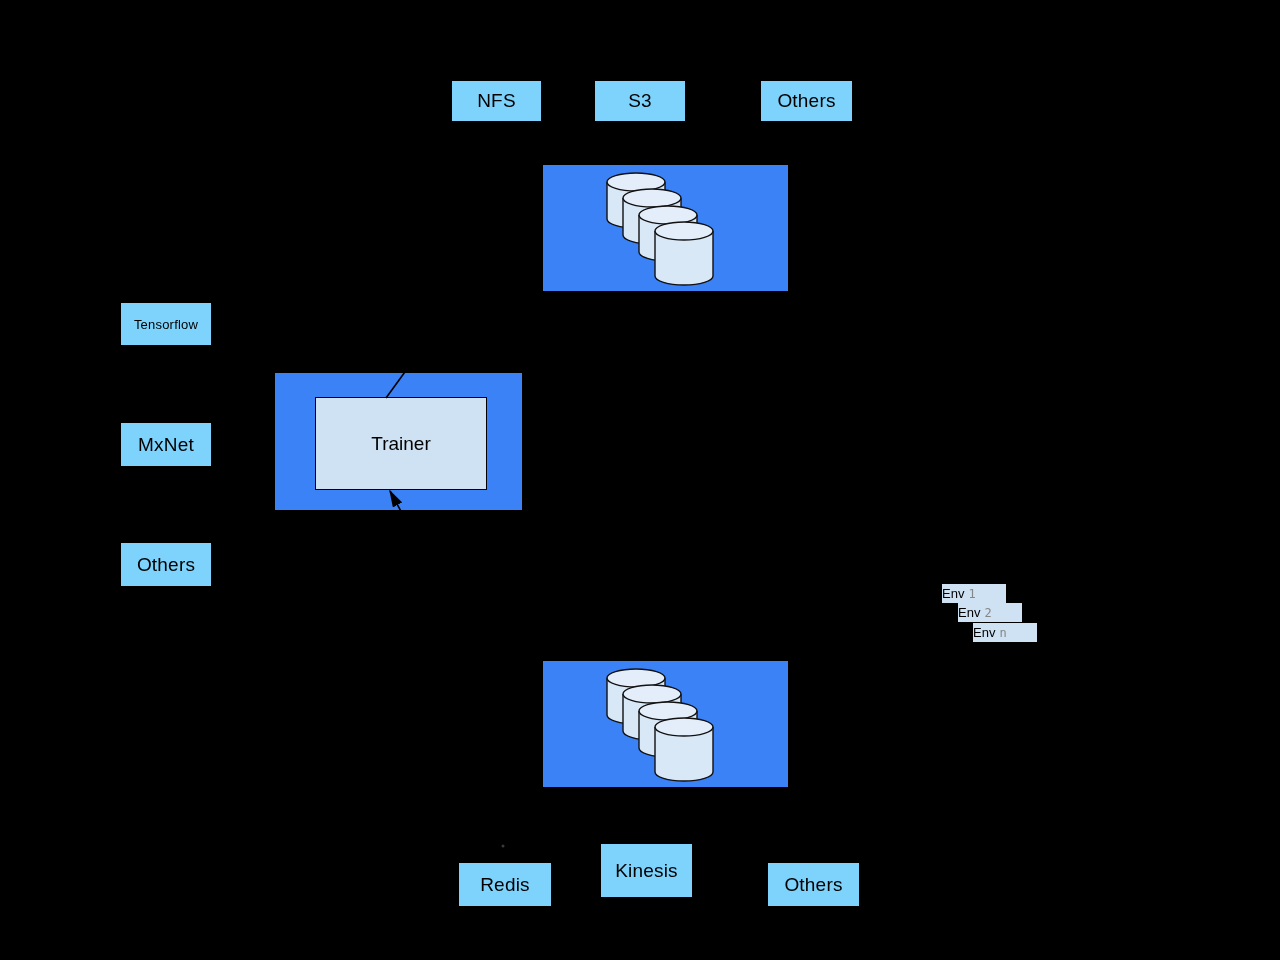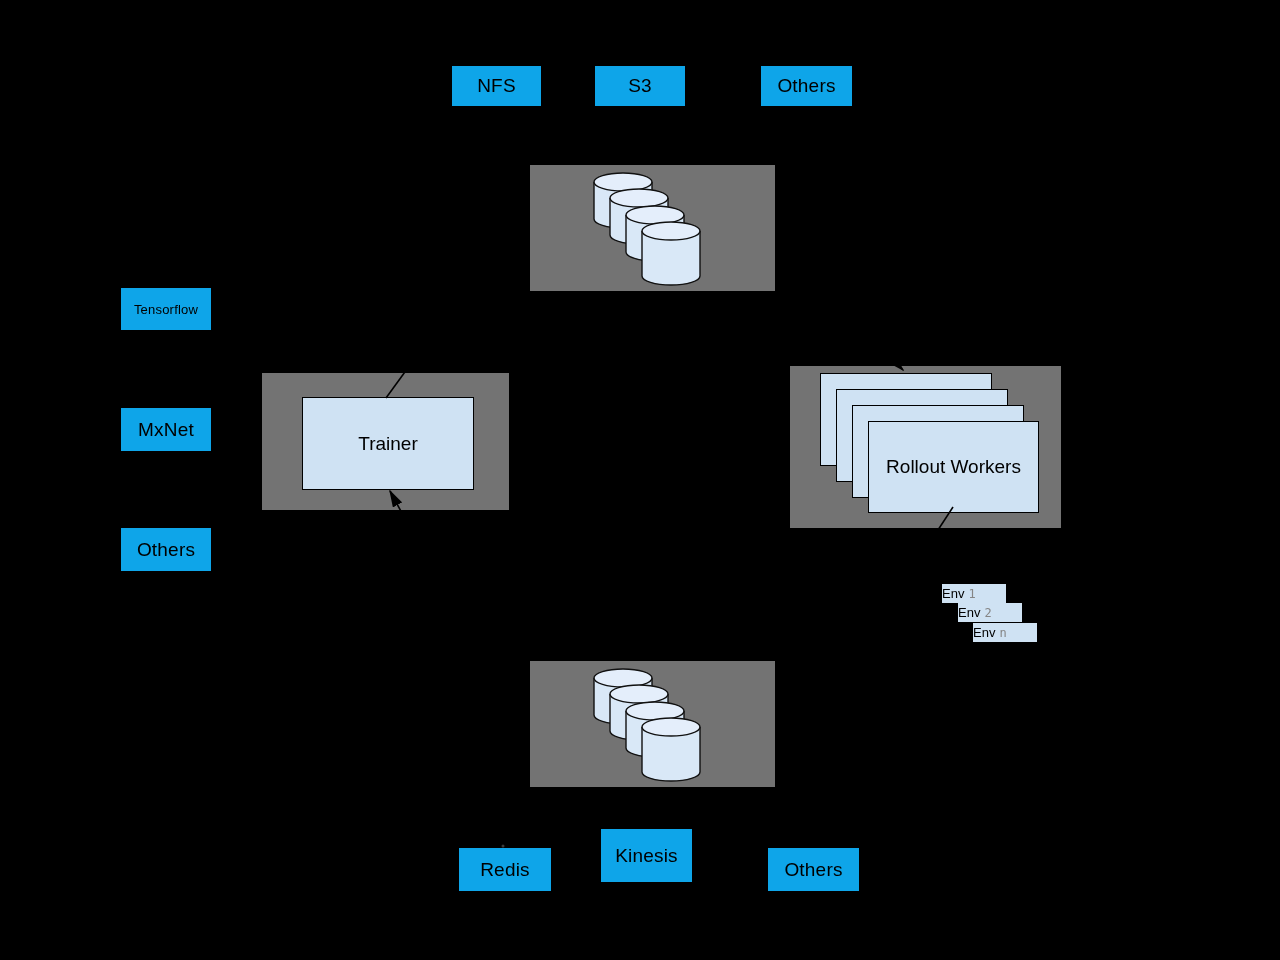--- a/index.html
+++ b/index.html
@@ -1,25 +1,25 @@
 <!DOCTYPE html>
 <html><head>
 <meta charset="utf-8">
 <style>
   html,body{margin:0;padding:0;background:#000;}
   .stage{
     position:relative;width:1280px;height:960px;background:#000;overflow:hidden;
     font-family:"Liberation Sans", sans-serif;color:#000;
   }
   .lbox{
-    position:absolute;background:#0ea5e9;display:flex;align-items:center;justify-content:center;
-    font-size:19px;letter-spacing:0.2px;
+    position:absolute;background:#7dd3fc;display:flex;align-items:center;justify-content:center;
+    font-size:19px;letter-spacing:0.2px;margin-top:15px;
   }
   .lbox.small{font-size:13px;}
-  .panel{position:absolute;background:#737373;}
+  .panel{position:absolute;background:#3b82f6;margin-left:13px;}
   .innerRect{
     position:absolute;background:#cfe2f3;border:1px solid #000;
     display:flex;align-items:center;justify-content:center;font-size:19px;
   }
   .stackRect{position:absolute;background:#cfe2f3;border:1px solid #000;}
   .stackRect .cap{
     width:100%;height:100%;display:flex;align-items:center;justify-content:center;font-size:19px;
   }
   .envBox{
     position:absolute;background:#cfe2f3;display:flex;align-items:center;justify-content:flex-start;
@@ -68,30 +68,20 @@
   <div class="lbox" style="left:121px;top:528px;width:90px;height:43px;">
     <span>Others</span>
   </div>
 
   <div class="panel" style="left:262px;top:373px;width:247px;height:137px;">
     <div class="innerRect" style="left:40px;top:24px;width:170px;height:91px;">
       <span>Trainer</span>
     </div>
   </div>
 
-  <div class="panel" style="left:790px;top:366px;width:271px;height:162px;">
-    <div class="stackRect" style="left:30px;top:7px;width:170px;height:91px;"></div>
-    <div class="stackRect" style="left:46px;top:23px;width:170px;height:91px;"></div>
-    <div class="stackRect" style="left:62px;top:39px;width:170px;height:91px;"></div>
-    <div class="stackRect" style="left:78px;top:55px;width:169px;height:90px;">
-      <div class="cap">
-        <span>Rollout Workers</span>
-      </div>
-    </div>
-  </div>
 
   <div class="envBox" style="left:942px;top:584px;width:64px;height:19px;">
     <span>Env</span>
     <span class="envIdx">1</span>
   </div>
   <div class="envBox" style="left:958px;top:603px;width:64px;height:19px;">
     <span>Env</span>
     <span class="envIdx">2</span>
   </div>
   <div class="envBox" style="left:973px;top:623px;width:64px;height:19px;">

